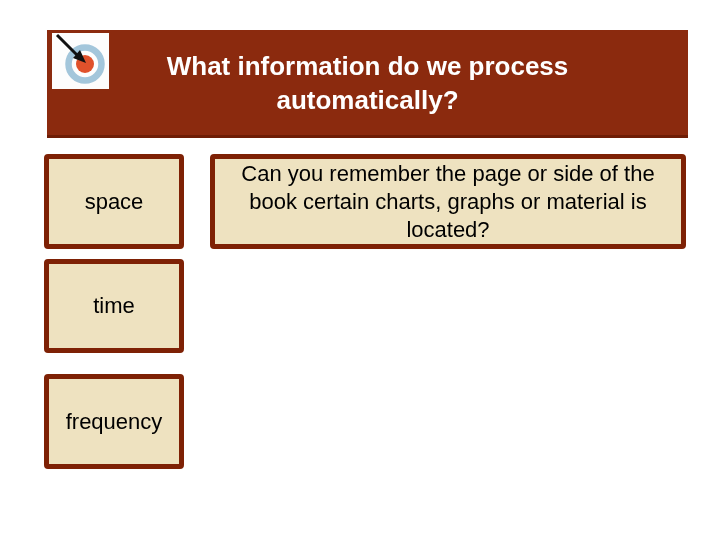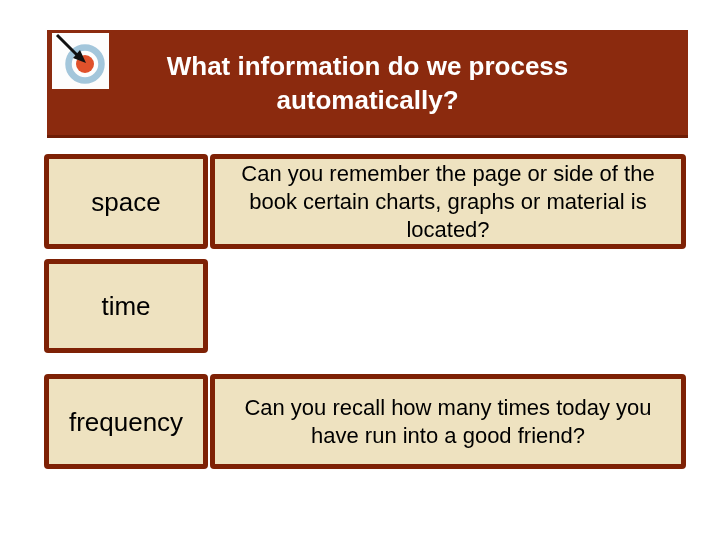--- a/index.html
+++ b/index.html
@@ -63,22 +63,22 @@
     border: 5px solid #7E2105;
     border-radius: 4px;
     display: flex;
     align-items: center;
     justify-content: center;
     text-align: center;
     color: #000000;
   }
   .label-box {
     left: 44px;
-    width: 164px;
-    font-size: 26px;
+    width: 140px;
+    font-size: 22px;
     line-height: 26px;
     padding: 13px 2px;
   }
   .question-box {
     left: 198px;
     width: 476px;
     font-size: 22px;
     line-height: 28px;
     padding: 0 6px;
     margin-left: 12px;
@@ -105,16 +105,15 @@
     <div class="label-box">space</div>
     <div class="question-box">Can you remember the page or side of the book certain charts, graphs or material is located?</div>
   </section>
 
   <section class="row row-2">
     <div class="label-box">time</div>
   </section>
 
   <section class="row row-3">
     <div class="label-box">frequency</div>
-    <div class="question-box">Can you recall how many times today you have run into a good friend?</div>
   </section>
 
 </div>
 
 </body></html>

